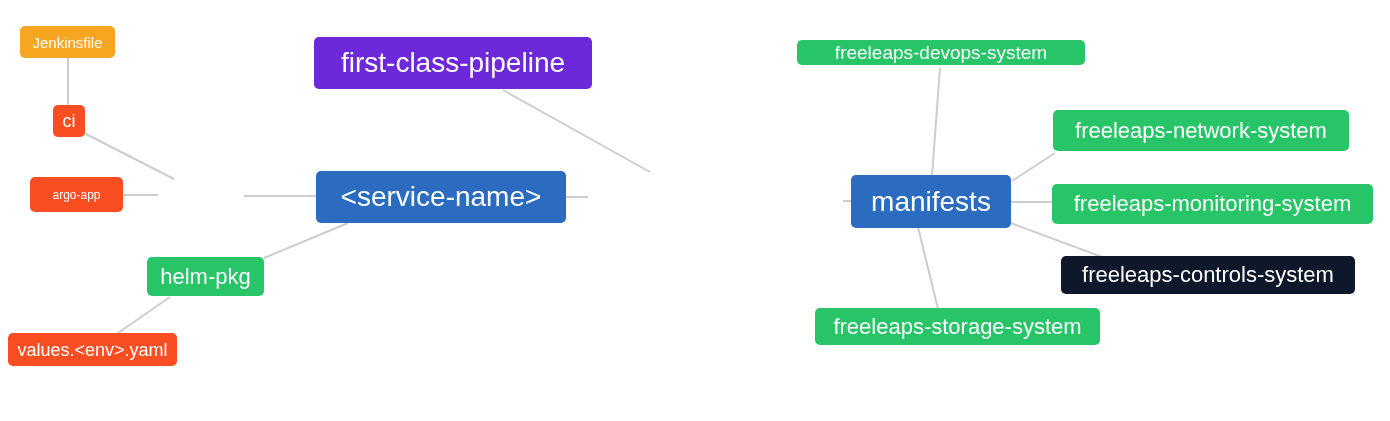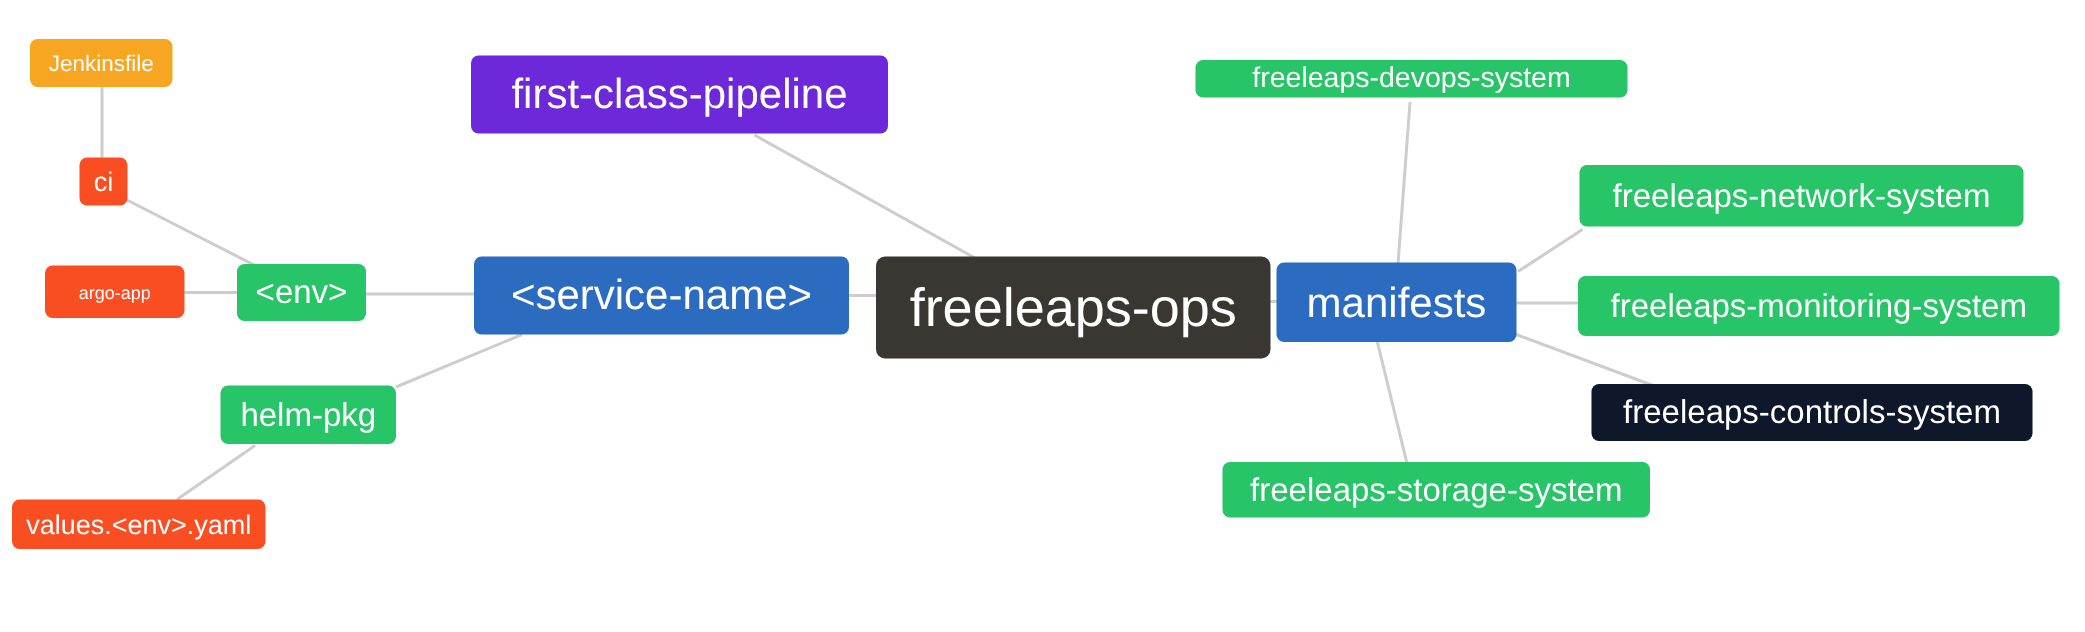--- a/index.html
+++ b/index.html
@@ -45,29 +45,27 @@
     <line stroke-width="2" x1="562" y1="197" x2="588" y2="197" stroke="#CDCDCD"></line>
     <line stroke-width="2" x1="503" y1="90" x2="650" y2="172" stroke="#CDCDCD"></line>
     <line stroke-width="2" x1="843" y1="201" x2="856" y2="201" stroke="#CDCDCD"></line>
     <line stroke-width="2" x1="940" y1="68" x2="932" y2="176" stroke="#CDCDCD"></line>
     <line stroke-width="2" x1="1012" y1="181" x2="1055" y2="153" stroke="#CDCDCD"></line>
     <line stroke-width="2" x1="1011" y1="202" x2="1052" y2="202" stroke="#CDCDCD"></line>
     <line stroke-width="2" x1="1008" y1="222" x2="1102" y2="257" stroke="#CDCDCD"></line>
     <line stroke-width="2" x1="918" y1="227" x2="938" y2="309" stroke="#CDCDCD"></line>
   </svg>
 
-  <div class="node root" style="left: 584px; top: 171px; width: 263px; height: 68px; font-size: 36px; background-color: rgb(58, 55, 51);">freeleaps-ops</div>
 
   <div class="node" style="left: 314px; top: 37px; width: 278px; height: 52px; font-size: 28px; background-color: #6d28d9;">first-class-pipeline</div>
 
   <div class="node" style="left: 316px; top: 171px; width: 250px; height: 52px; font-size: 28px; background-color: rgb(43, 108, 193);">&lt;service-name&gt;</div>
 
   <div class="node" style="left: 851px; top: 175px; width: 160px; height: 53px; font-size: 28px; background-color: rgb(43, 108, 193);">manifests</div>
 
-  <div class="node" style="left: 158px; top: 176px; width: 86px; height: 38px; font-size: 22px; background-color: rgb(39, 196, 104);">&lt;env&gt;</div>
 
   <div class="node" style="left: 147px; top: 257px; width: 117px; height: 39px; font-size: 22px; background-color: rgb(39, 196, 104);">helm-pkg</div>
 
   <div class="node" style="left: 797px; top: 40px; width: 288px; height: 25px; font-size: 19px; background-color: rgb(39, 196, 104);">freeleaps-devops-system</div>
 
   <div class="node" style="left: 1053px; top: 110px; width: 296px; height: 41px; font-size: 22px; background-color: rgb(39, 196, 104);">freeleaps-network-system</div>
 
   <div class="node" style="left: 1052px; top: 184px; width: 321px; height: 40px; font-size: 22px; background-color: rgb(39, 196, 104);">freeleaps-monitoring-system</div>
 
   <div class="node" style="left: 1061px; top: 256px; width: 294px; height: 38px; font-size: 22px; background-color: #0f172a;">freeleaps-controls-system</div>

